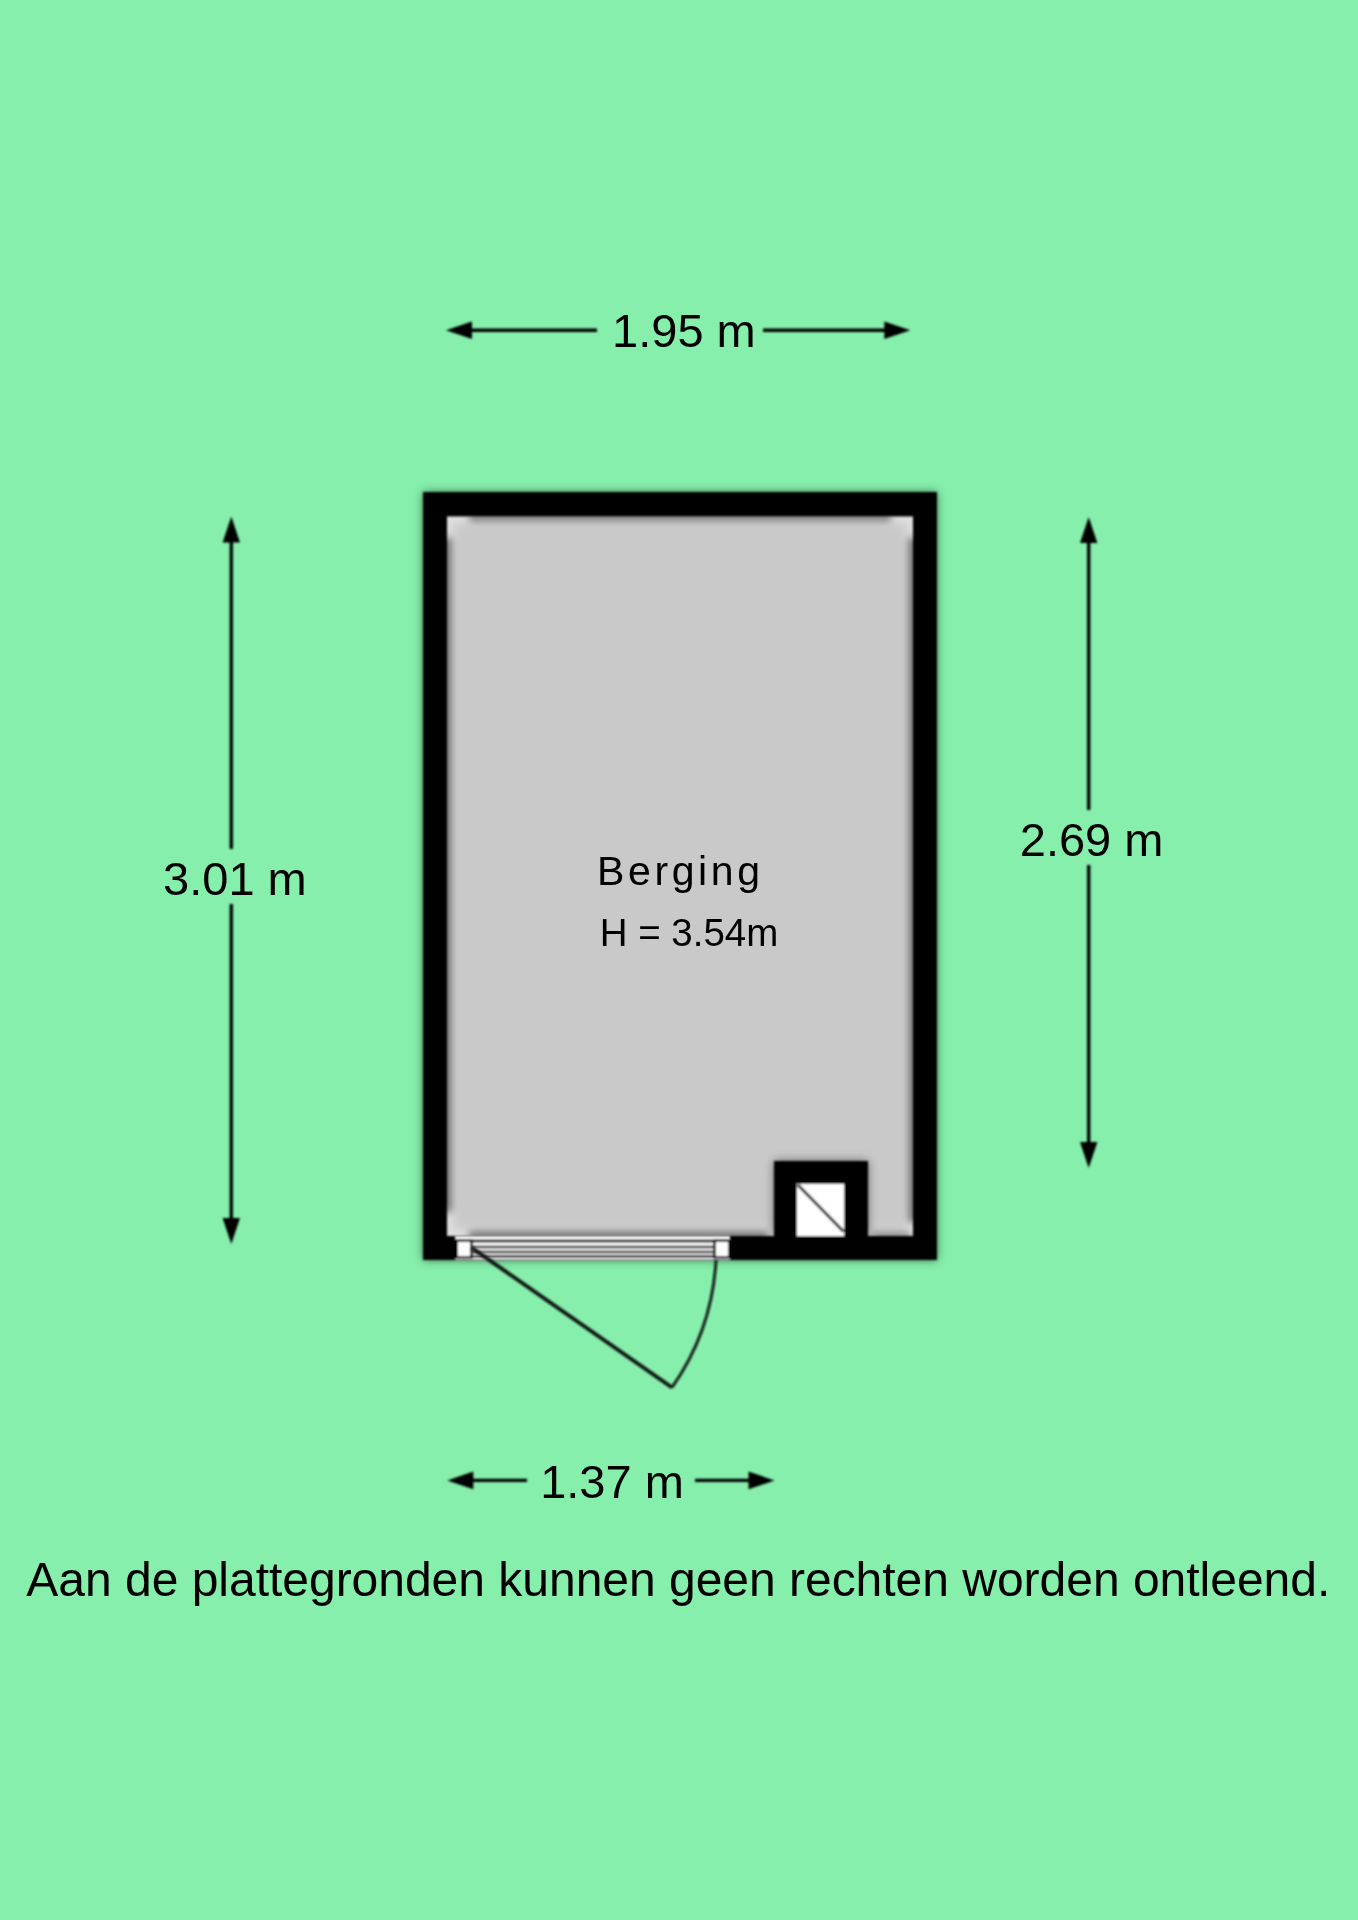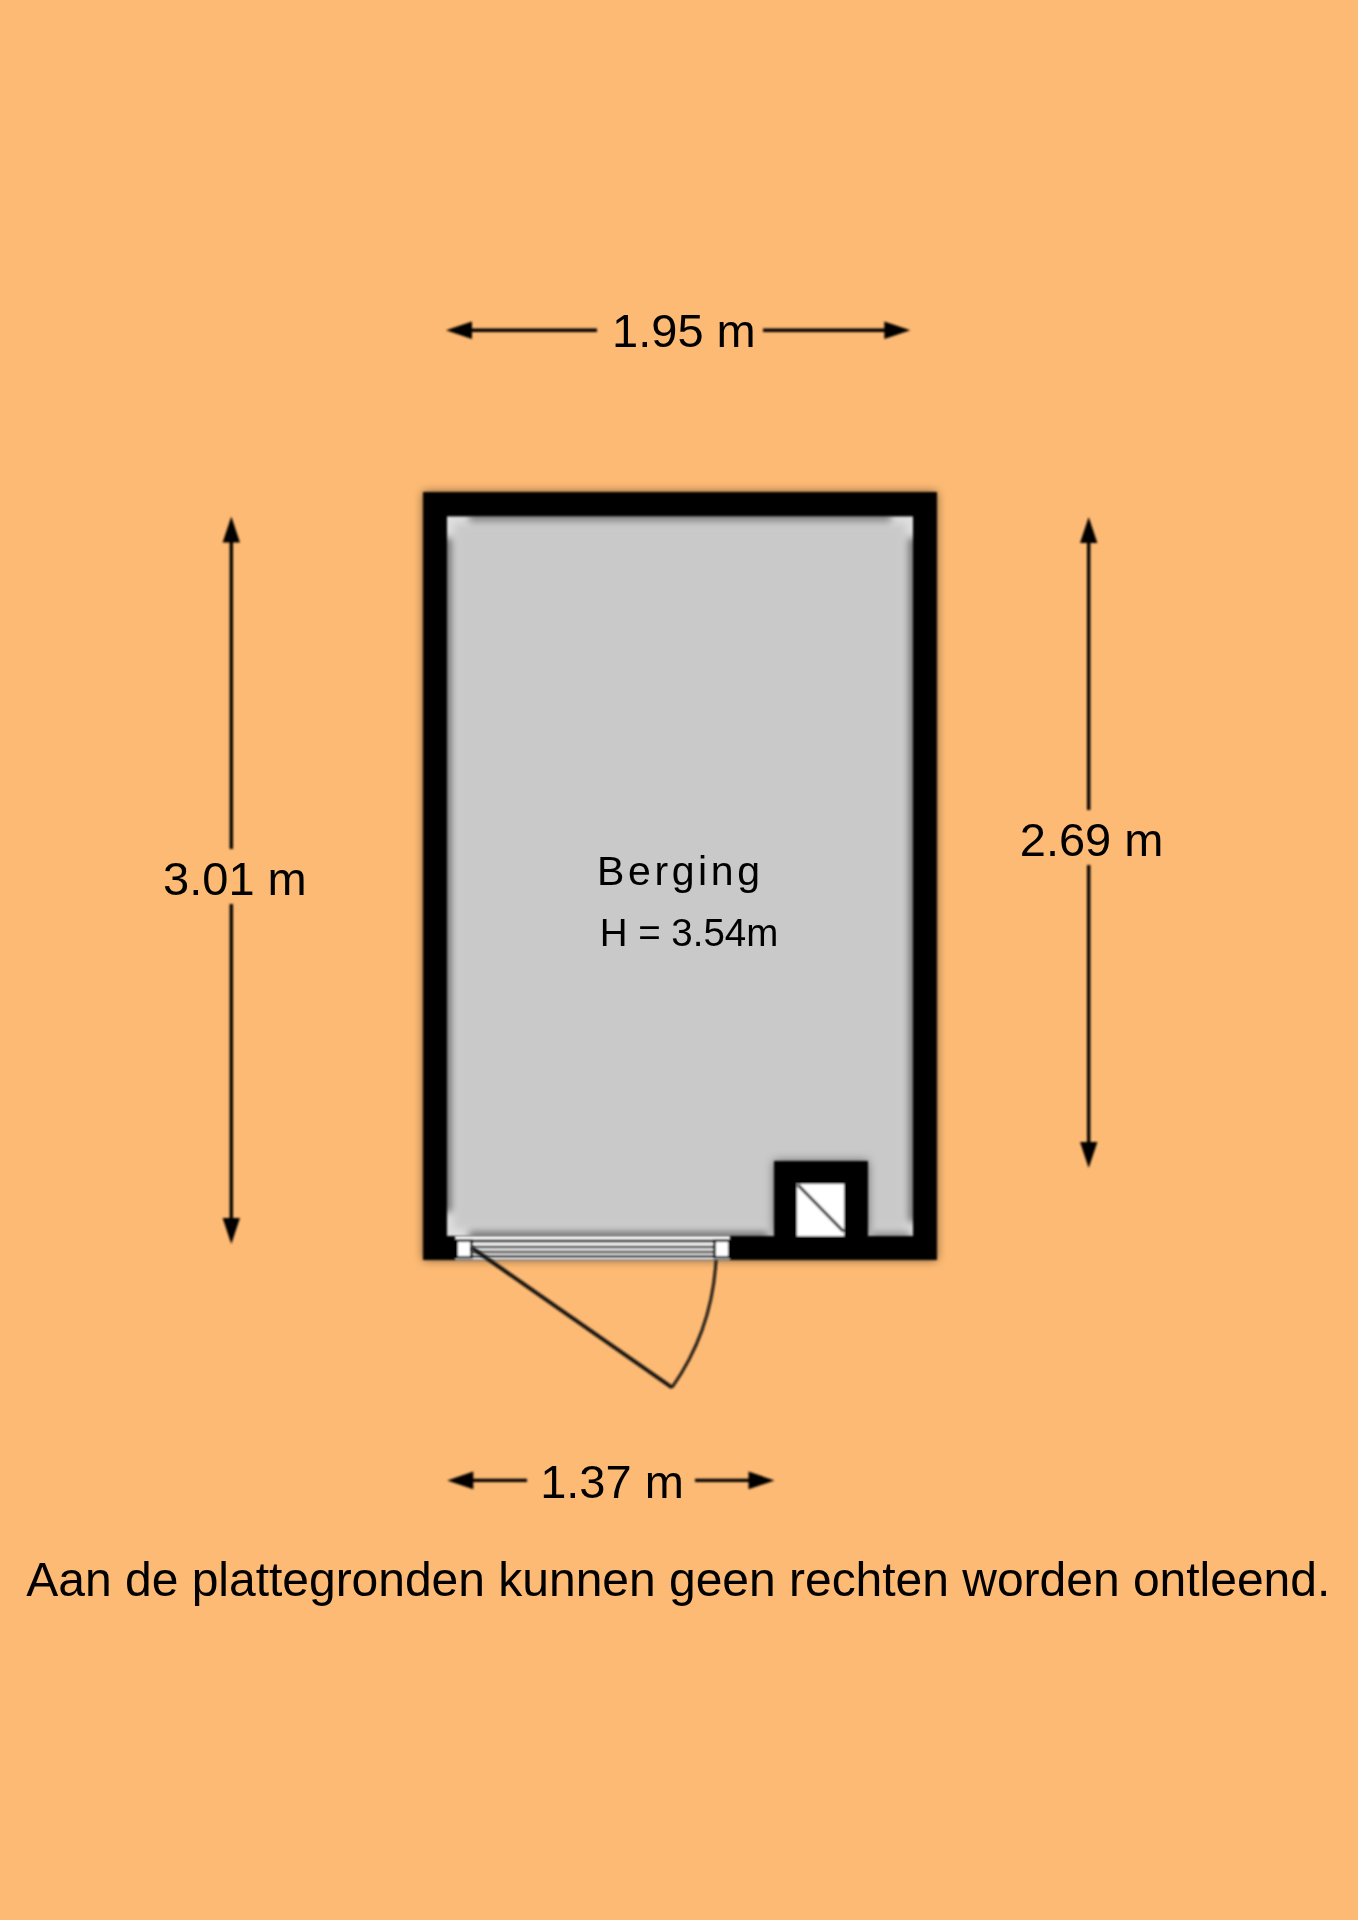--- a/index.html
+++ b/index.html
@@ -1,16 +1,16 @@
 <!DOCTYPE html>
 <html><head>
 <meta charset="utf-8">
 <style>
   html,body{margin:0;padding:0;background:#fff;}
-  .page{width:1358px;height:1920px;position:relative;overflow:hidden;background:#fdba74;
+  .page{width:1358px;height:1920px;position:relative;overflow:hidden;background:#86efac;
         font-family:"Liberation Sans", sans-serif;}
   svg text{font-family:"Liberation Sans", sans-serif;fill:#000;opacity:0.999;}
 </style>
 </head>
 <body>
 <div class="page">
 <svg width="1358" height="1920" viewBox="0 0 1358 1920" xmlns="http://www.w3.org/2000/svg">
   <defs>
     <filter id="outsh" x="-20%" y="-20%" width="140%" height="140%">
       <feDropShadow dx="0" dy="0" stdDeviation="5" flood-color="#000000" flood-opacity="0.5"></feDropShadow>

